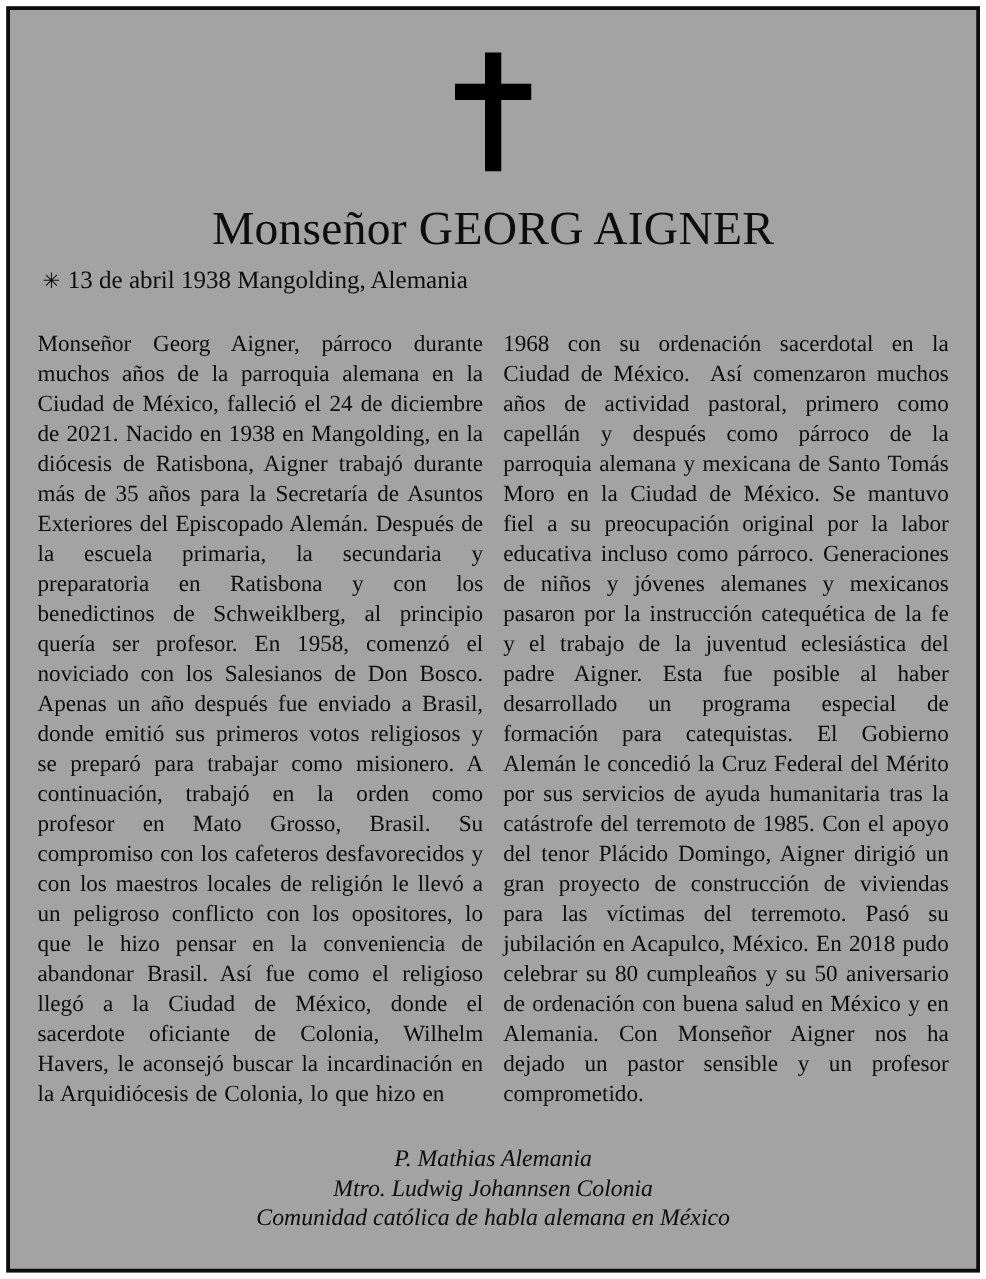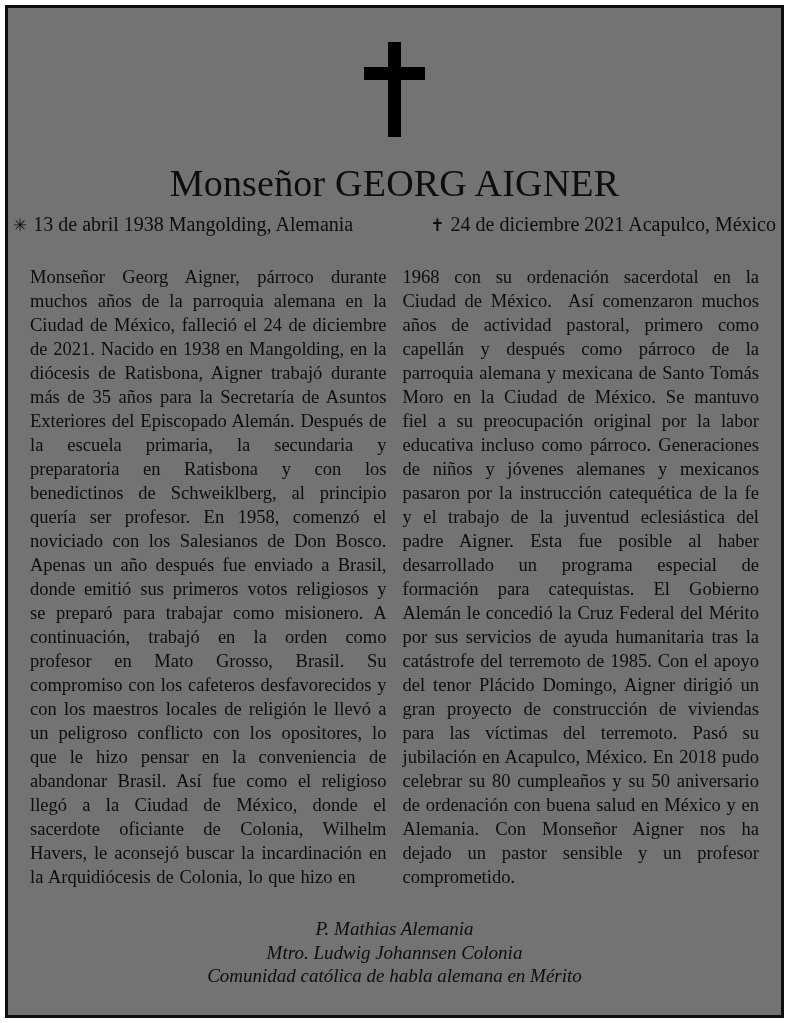--- a/index.html
+++ b/index.html
@@ -11,21 +11,21 @@
     width: 789px;
     height: 1023px;
     position: relative;
     font-family: "Liberation Serif", "DejaVu Serif", serif;
     color: #0d0d0d;
   }
   .frame {
     position: absolute;
     top: 5px; left: 5px; right: 5px; bottom: 5px;
     border: 3px solid #0d0d0d;
-    background: #737373;
+    background: #a3a3a3;
     box-sizing: border-box;
     overflow: hidden;
   }
   
   .cross {
     position: relative;
     width: 61px;
     height: 95px;
     margin: 34px auto 0 auto;
   }
@@ -46,21 +46,21 @@
     text-align: center;
     font-size: 38px;
     line-height: 44px;
     font-weight: 500;
     letter-spacing: 0.2px;
   }
   .dates-row {
     display: flex;
     justify-content: space-between;
     align-items: baseline;
-    padding: 0 5px;
+    padding: 0 26px;
     margin-top: 6px;
     font-size: 20px;
     line-height: 26px;
   }
   .date-symbol {
     display: inline-block;
     margin-right: 6px;
     font-size: 17px;
   }
   .body-columns {
@@ -93,29 +93,26 @@
     <div class="bar-v"></div>
     <div class="bar-h"></div>
   </div>
 
   <div class="title">Monseñor GEORG AIGNER</div>
 
   <div class="dates-row">
     <div>
       <span class="date-symbol">✳</span><span>13 de abril 1938 Mangolding, Alemania</span>
     </div>
-    <div>
-      <span class="date-symbol">✝</span><span>24 de diciembre 2021 Acapulco, México</span>
-    </div>
   </div>
 
   <div class="body-columns">
     <div class="body-col">Monseñor Georg Aigner, párroco durante muchos años de la parroquia alemana en la Ciudad de México, falleció el 24 de diciembre de 2021. Nacido en 1938 en Mangolding, en la diócesis de Ratisbona, Aigner trabajó durante más de 35 años para la Secretaría de Asuntos Exteriores del Episcopado Alemán. Después de la escuela primaria, la secundaria y preparatoria en Ratisbona y con los benedictinos de Schweiklberg, al principio quería ser profesor. En 1958, comenzó el noviciado con los Salesianos de Don Bosco. Apenas un año después fue enviado a Brasil, donde emitió sus primeros votos religiosos y se preparó para trabajar como misionero. A continuación, trabajó en la orden como profesor en Mato Grosso, Brasil. Su compromiso con los cafeteros desfavorecidos y con los maestros locales de religión le llevó a un peligroso conflicto con los opositores, lo que le hizo pensar en la conveniencia de abandonar Brasil. Así fue como el religioso llegó a la Ciudad de México, donde el sacerdote oficiante de Colonia, Wilhelm Havers, le aconsejó buscar la incardinación en la Arquidiócesis de Colonia, lo que hizo en</div>
     <div class="body-col">1968 con su ordenación sacerdotal en la Ciudad de México.&nbsp; Así comenzaron muchos años de actividad pastoral, primero como capellán y después como párroco de la parroquia alemana y mexicana de Santo Tomás Moro en la Ciudad de México. Se mantuvo fiel a su preocupación original por la labor educativa incluso como párroco. Generaciones de niños y jóvenes alemanes y mexicanos pasaron por la instrucción catequética de la fe y el trabajo de la juventud eclesiástica del padre Aigner. Esta fue posible al haber desarrollado un programa especial de formación para catequistas. El Gobierno Alemán le concedió la Cruz Federal del Mérito por sus servicios de ayuda humanitaria tras la catástrofe del terremoto de 1985. Con el apoyo del tenor Plácido Domingo, Aigner dirigió un gran proyecto de construcción de viviendas para las víctimas del terremoto. Pasó su jubilación en Acapulco, México. En 2018 pudo celebrar su 80 cumpleaños y su 50 aniversario de ordenación con buena salud en México y en Alemania. Con Monseñor Aigner nos ha dejado un pastor sensible y un profesor comprometido.</div>
   </div>
 
   <div class="signatures">
     <div>P. Mathias Alemania</div>
     <div>Mtro. Ludwig Johannsen Colonia</div>
-    <div>Comunidad católica de habla alemana en Mérito</div>
+    <div>Comunidad católica de habla alemana en México</div>
   </div>
 
 </div>
 
 </body></html>

